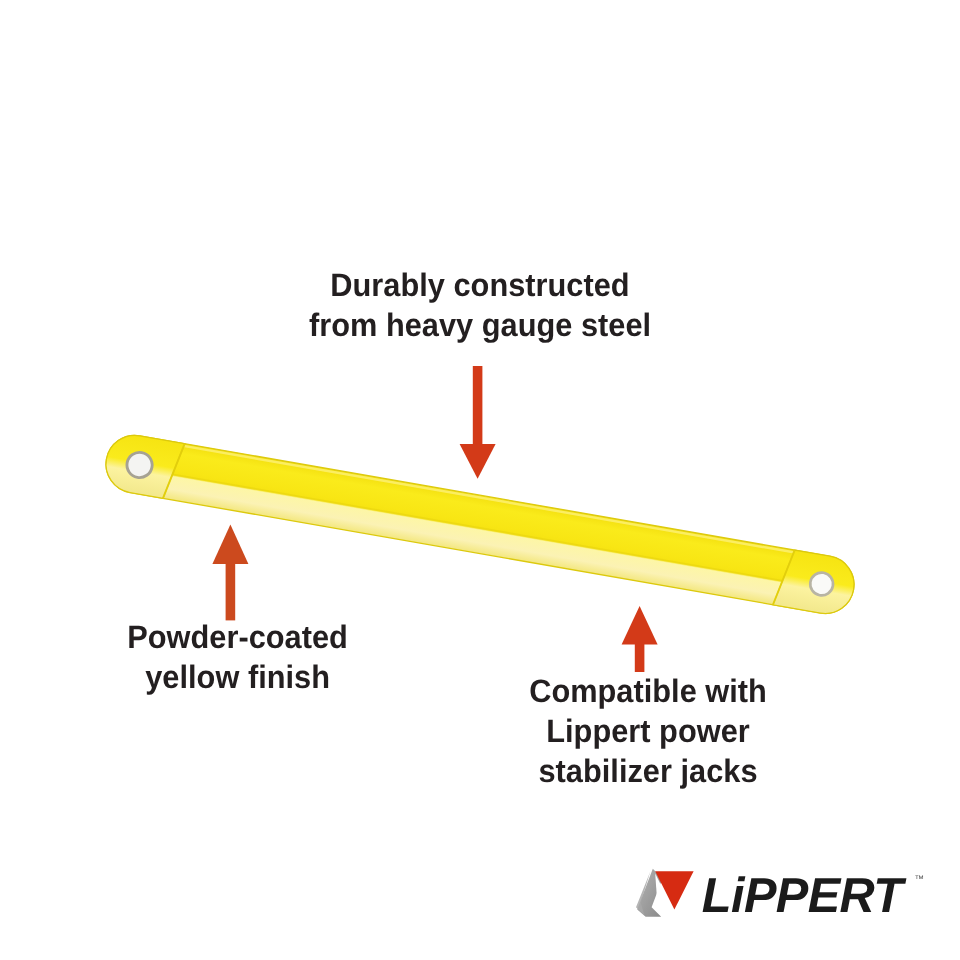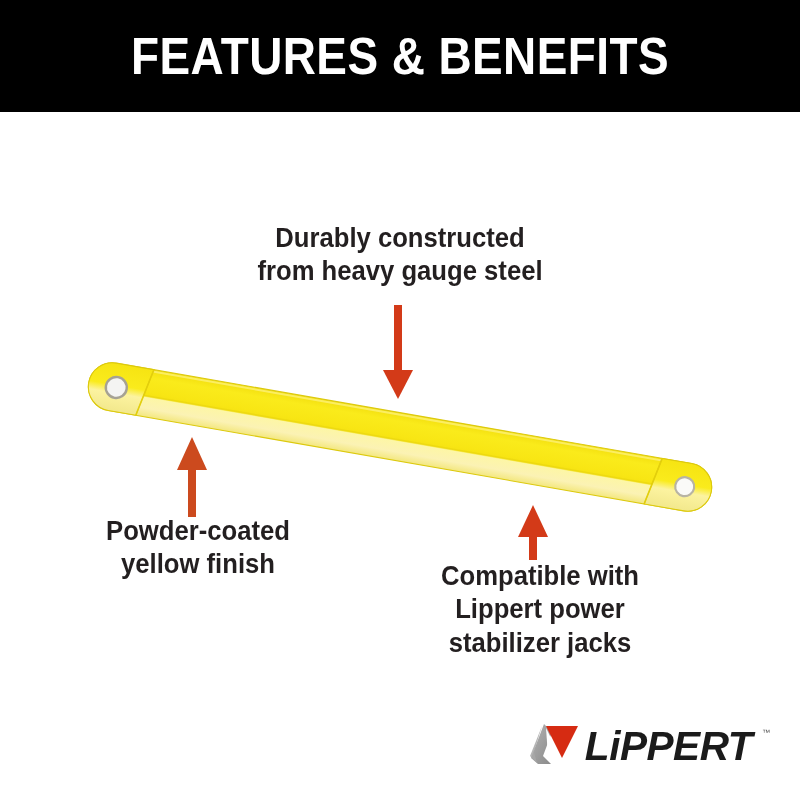--- a/index.html
+++ b/index.html
@@ -116,23 +116,20 @@
     color: #555;
     font-family: "Liberation Sans", sans-serif;
   }
   .logo-mark { position: absolute; left: 0; top: 4px; }
 </style>
 </head>
 <body>
 
 <div id="page">
 
-  <div class="header-bar">
-    <div class="header-title">FEATURES &amp; BENEFITS</div>
-  </div>
 
   <svg id="art-layer" viewBox="0 0 800 800">
     <defs>
       <linearGradient id="barBody" x1="0" y1="0" x2="0" y2="1">
         <stop offset="0%" stop-color="#F2DE0E"></stop>
         <stop offset="18%" stop-color="#FAEB1B"></stop>
         <stop offset="48%" stop-color="#F8E614"></stop>
         <stop offset="56%" stop-color="#F6E312"></stop>
         <stop offset="60%" stop-color="#FDF6A6"></stop>
         <stop offset="82%" stop-color="#FBF2B4"></stop>

